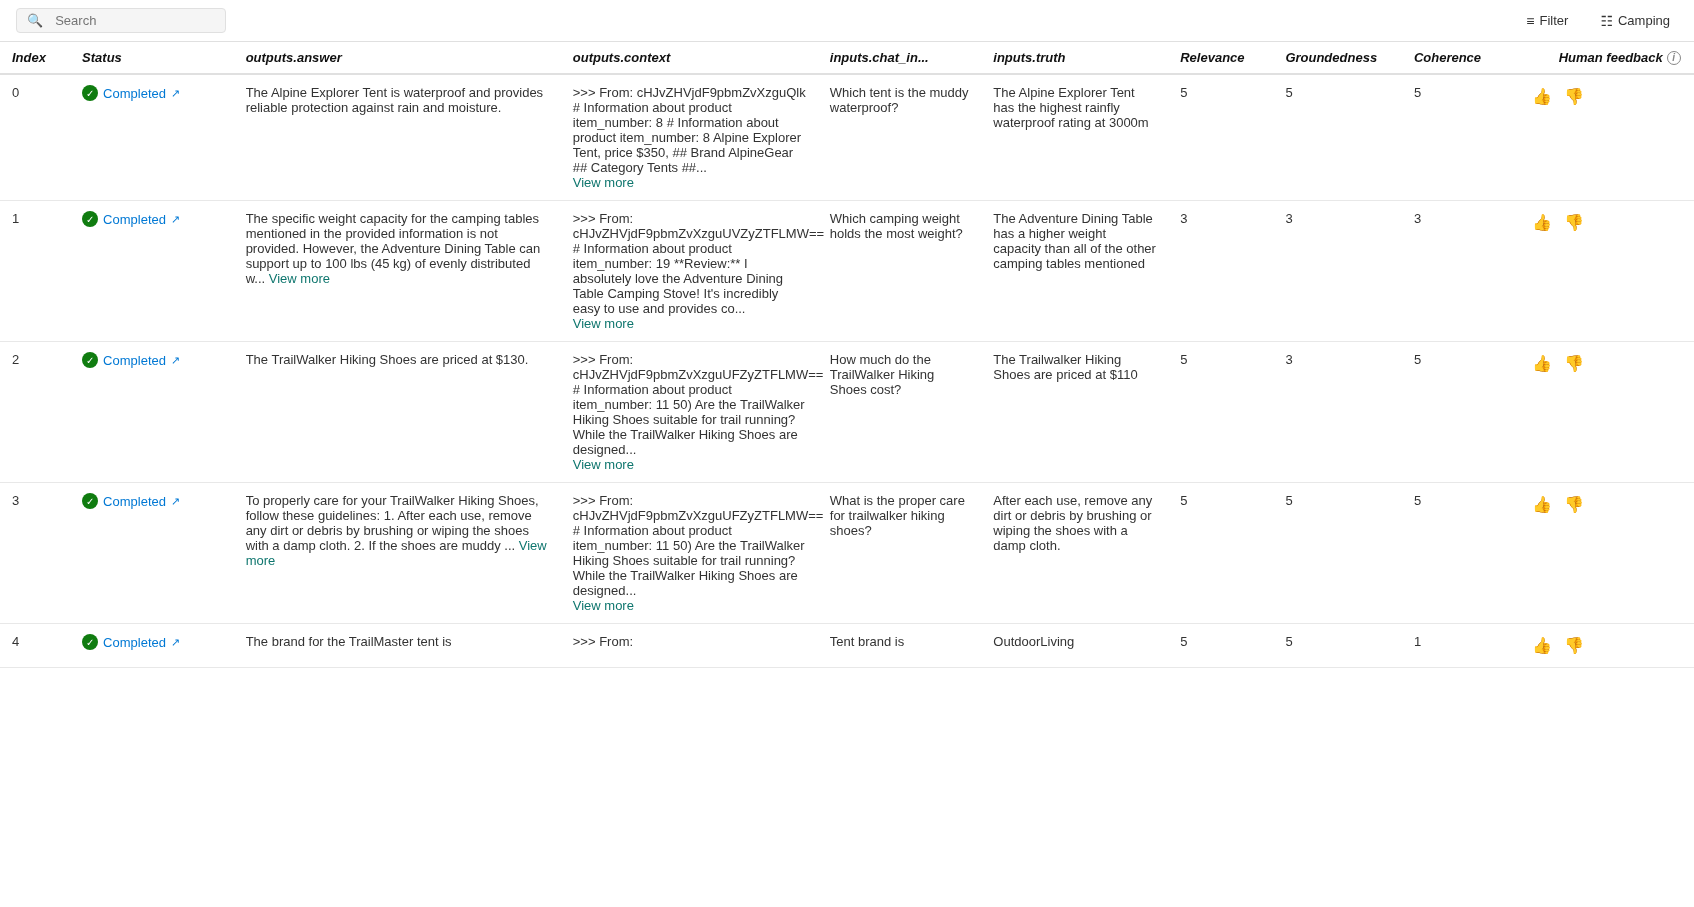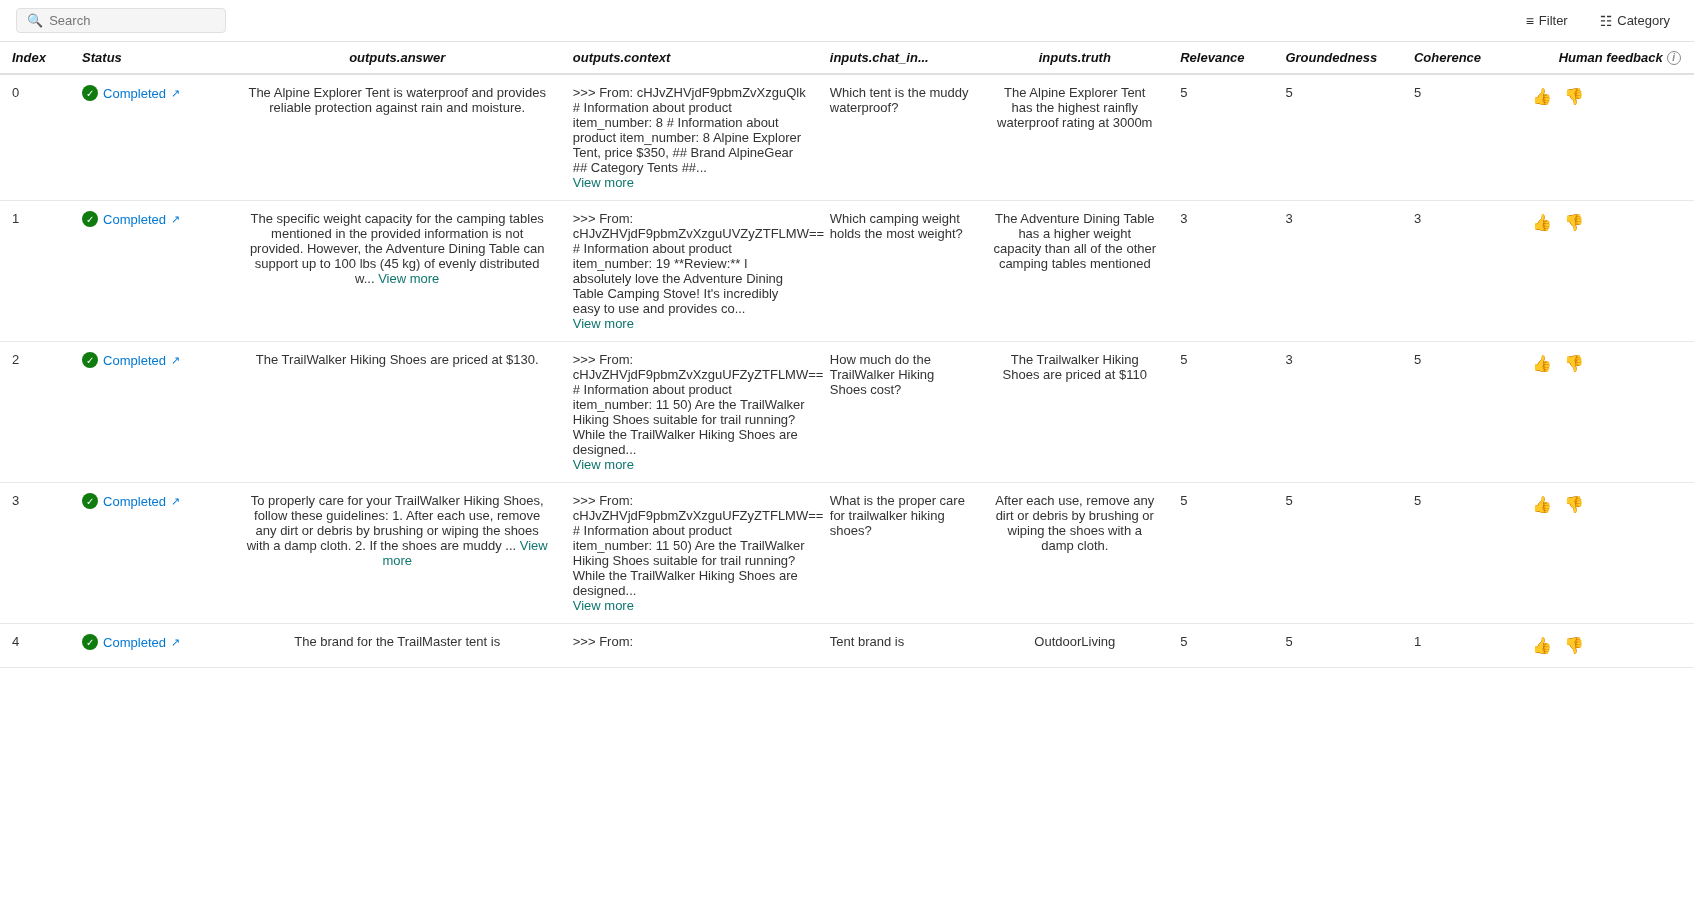--- a/index.html
+++ b/index.html
@@ -34,20 +34,21 @@
       gap: 6px;
     }
 
     .search-box input {
       border: none;
       background: transparent;
       outline: none;
       font-size: 13px;
       color: #555;
       width: 100%;
+      margin-left: 6px;
     }
 
     .search-icon {
       color: #888;
       font-size: 13px;
     }
 
     .top-bar-actions {
       display: flex;
       gap: 16px;
@@ -95,24 +96,24 @@
     td {
       padding: 10px 12px;
       vertical-align: top;
       font-size: 13px;
       color: #333;
       border-bottom: 1px solid #e8e8e8;
     }
 
     .col-index { width: 60px; }
     .col-status { width: 140px; }
-    .col-answer { width: 280px; text-align: center; }
+    .col-answer { width: 280px; }
     .col-context { width: 220px; }
     .col-chat { width: 140px; }
-    .col-truth { width: 160px; text-align: center; }
+    .col-truth { width: 160px; }
     .col-relevance { width: 90px; }
     .col-groundedness { width: 110px; }
     .col-coherence { width: 100px; }
     .col-feedback { width: 150px; }
 
     .status-badge {
       display: flex;
       align-items: center;
       gap: 5px;
       color: #0078d4;
@@ -195,21 +196,21 @@
     <span class="search-icon">🔍</span>
     <input type="text" placeholder="Search" style="">
   </div>
   <div class="top-bar-actions">
     <button class="top-btn">
       <span class="filter-icon">≡</span>
       <span>Filter</span>
     </button>
     <button class="top-btn">
       <span class="columns-icon">☷</span>
-      <span>Category</span>
+      <span>Camping</span>
     </button>
   </div>
 </div>
 
 <div class="table-container">
   <table>
     <thead>
       <tr>
         <th class="col-index">Index</th>
         <th class="col-status">Status</th>

